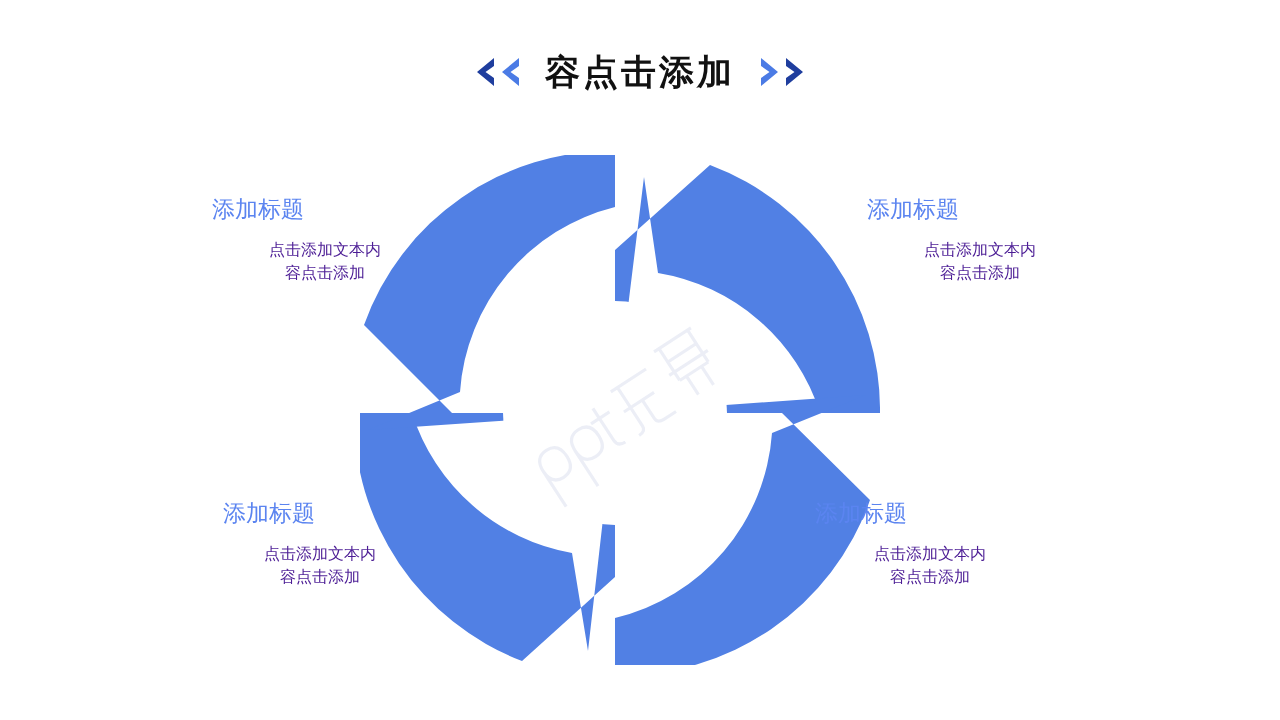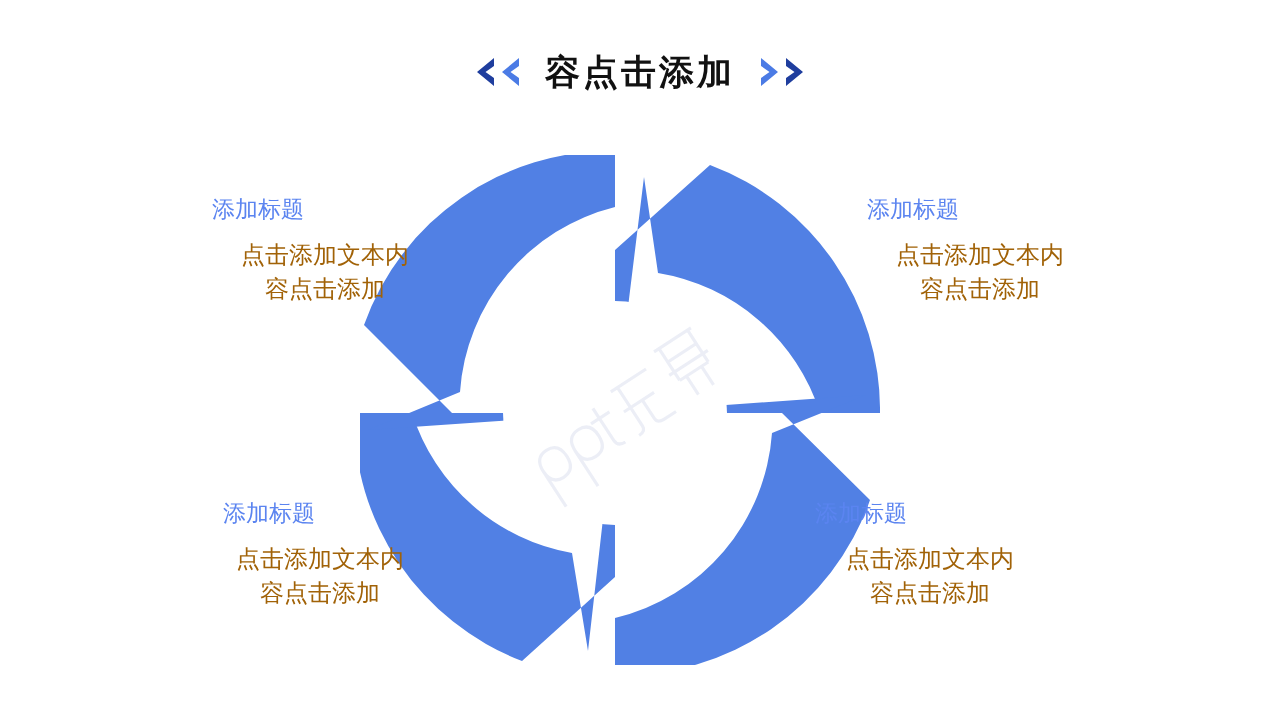--- a/index.html
+++ b/index.html
@@ -54,22 +54,22 @@
     width: 270px;
   }
   .txt-block .cap {
     font-size: 23px;
     color: #5B84F0;
     line-height: 1.2;
     margin-bottom: 14px;
     white-space: nowrap;
   }
   .txt-block .body {
-    font-size: 24px;
-    color: #a16207;
+    font-size: 16px;
+    color: #4c1d95;
     line-height: 1.45;
   }
   .txt-block .body .ln {
     display: block;
   }
 
   
   #block-tl { left: 190px; top: 196px; text-align: center; }
   #block-tl .cap { text-align: left; padding-left: 22px; }
 

